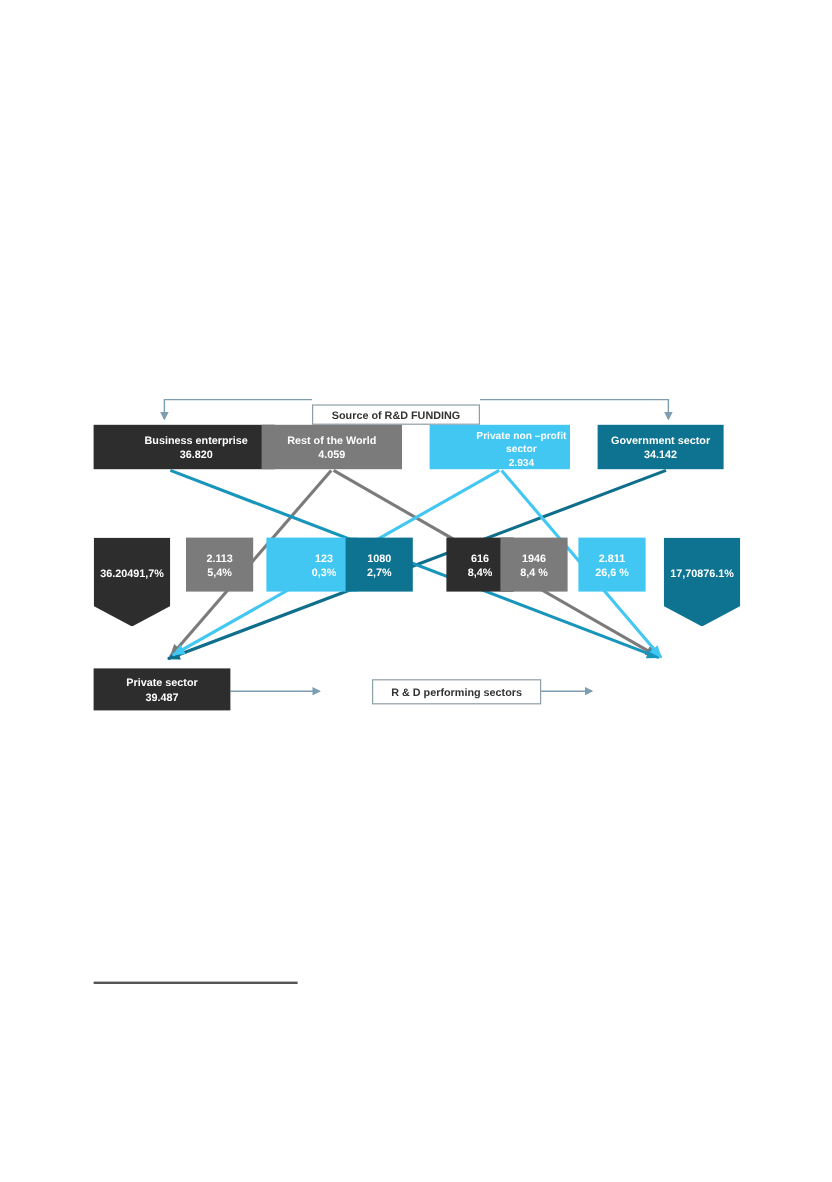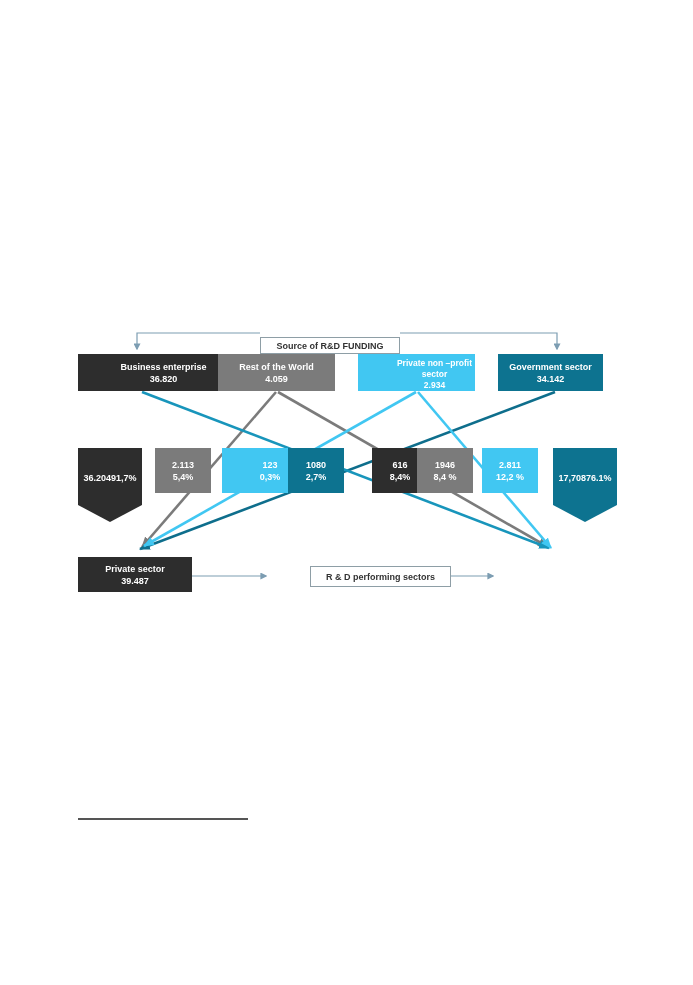--- a/index.html
+++ b/index.html
@@ -128,21 +128,21 @@
   <div class="box dark flowbox" style="left:348px;margin-left:24px;">
     <span>616</span>
     <span>8,4%</span>
   </div>
   <div class="box gray flowbox" style="left:417px;">
     <span>1946</span>
     <span>8,4 %</span>
   </div>
   <div class="box cyan flowbox" style="left:482px;">
     <span>2.811</span>
-    <span>12,2 %</span>
+    <span>26,6 %</span>
   </div>
   <div class="pent teal" style="left:553px;">
     <span>17,708</span>
     <span>76.1%</span>
   </div>
 
   <div class="box dark" style="left:78px;top:557px;width:114px;height:35px;">
     <span>Private sector</span>
     <span>39.487</span>
   </div>

